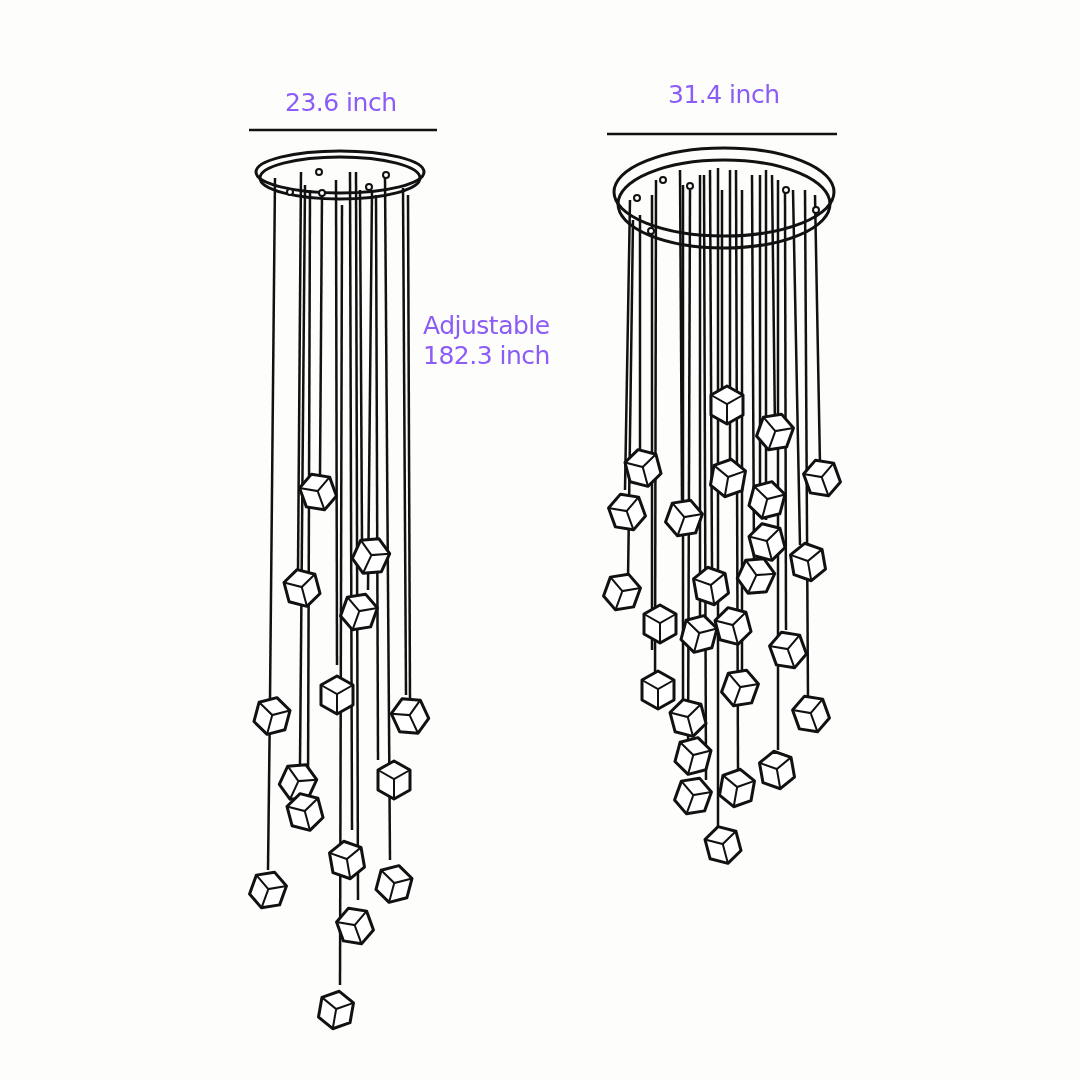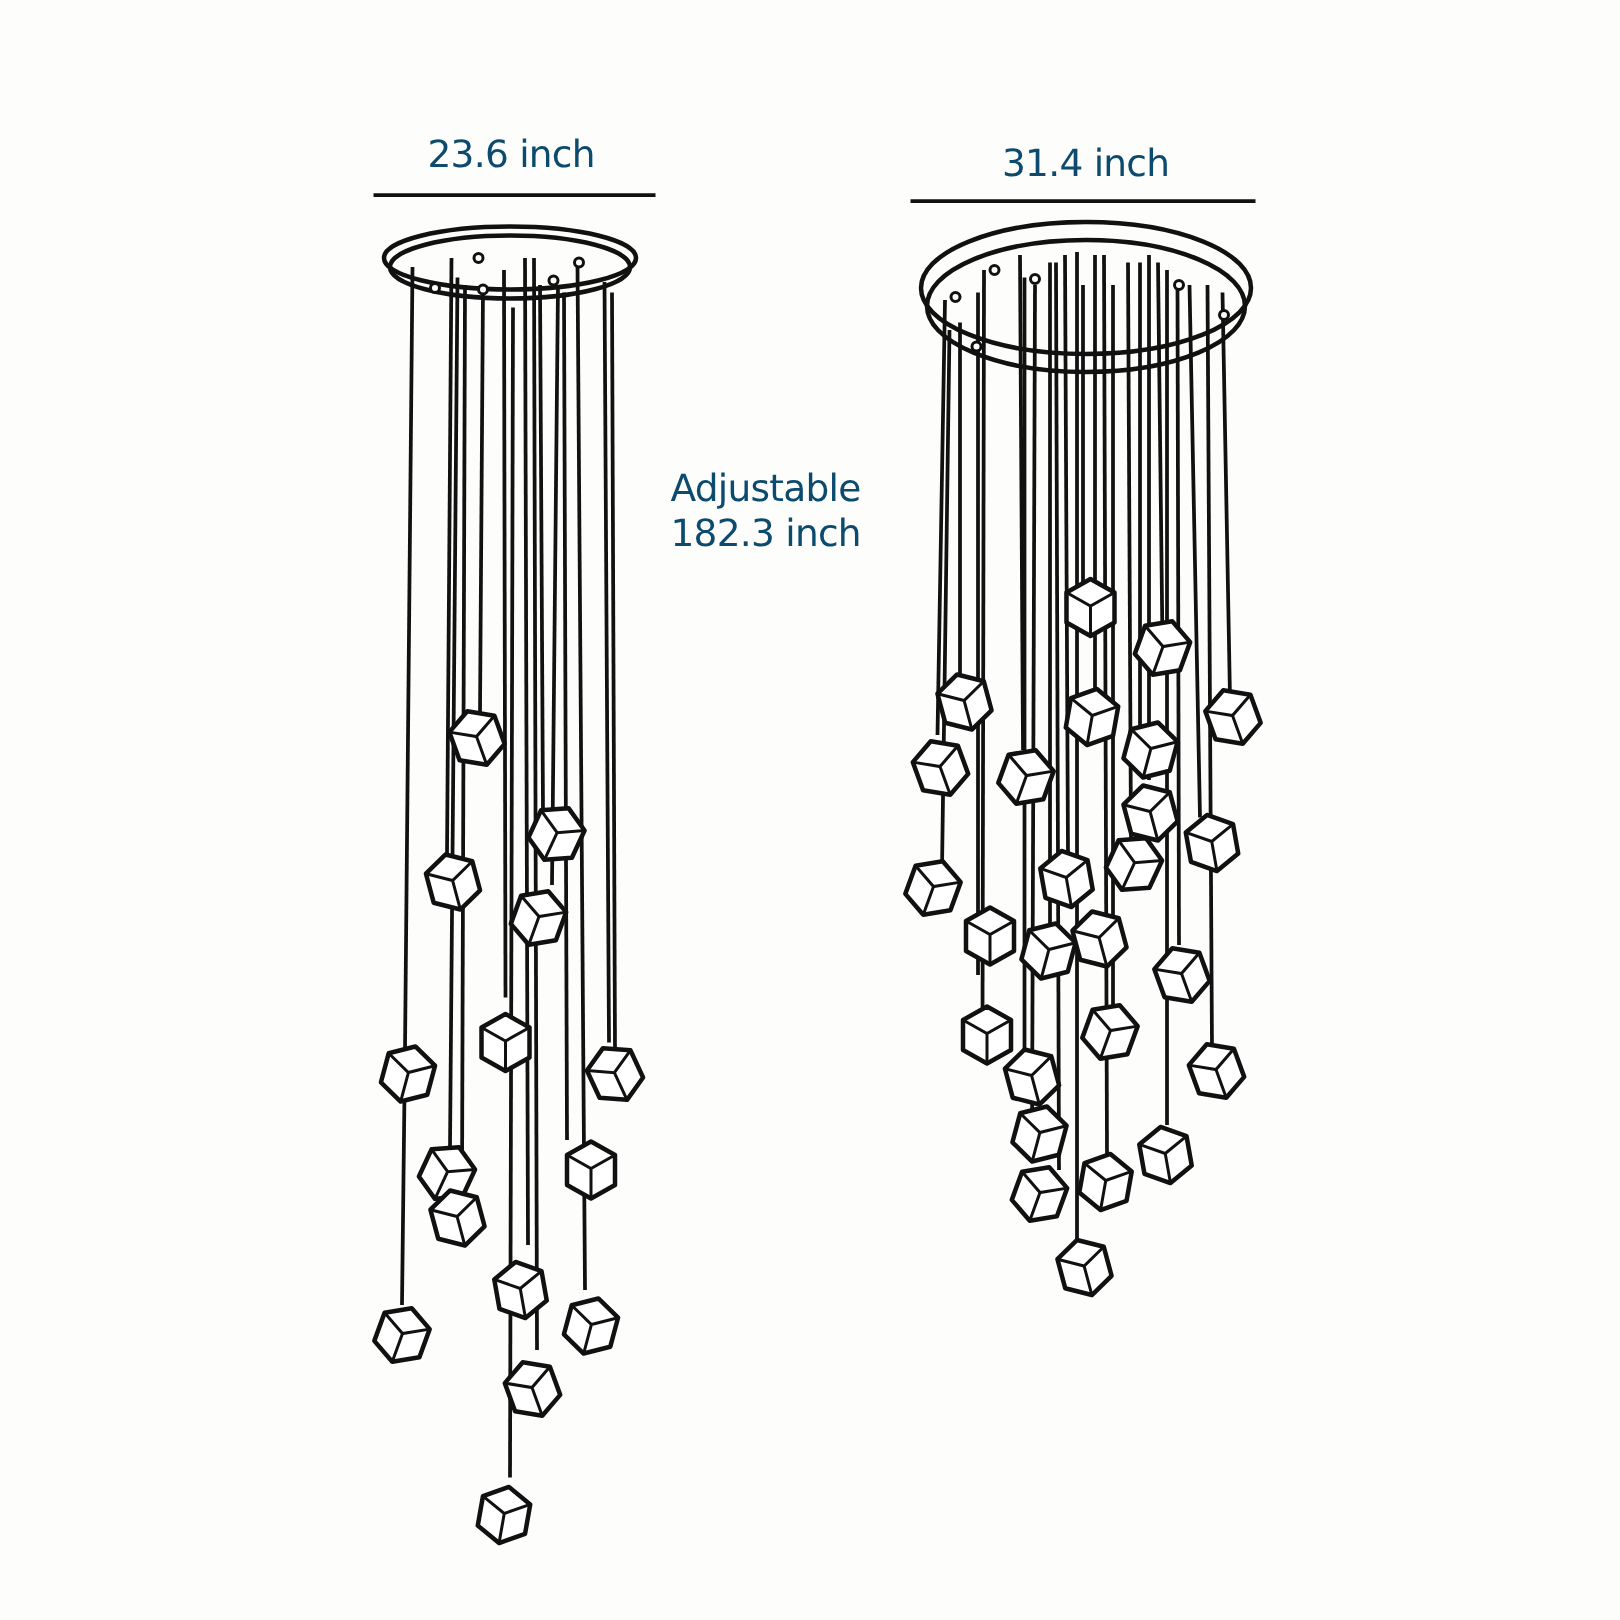--- a/index.html
+++ b/index.html
@@ -9,25 +9,25 @@
       position: relative;
       overflow: hidden;
       font-family: "DejaVu Sans", "Liberation Sans", sans-serif;
       color: #111;
     }
     .label {
       position: absolute;
       font-size: 25px;
       letter-spacing: -0.5px;
       white-space: nowrap;
-      color: #0c4a6e;
+      color: #8b5cf6;
     }
     #w1-label { left: 285px; top: 88px; }
-    #w2-label { left: 668px; top: 94px; }
-    #h-label { left: 447px; top: 311px; line-height: 30px; }
+    #w2-label { left: 668px; top: 80px; }
+    #h-label { left: 423px; top: 311px; line-height: 30px; }
     #h-label span { display: block; }
     svg.art { position: absolute; left: 0; top: 0; }
   </style>
 </head>
 <body>
 
 <div id="w1-label" class="label">23.6 inch</div>
 <div id="w2-label" class="label">31.4 inch</div>
 <div id="h-label" class="label">
   <span>Adjustable</span>

